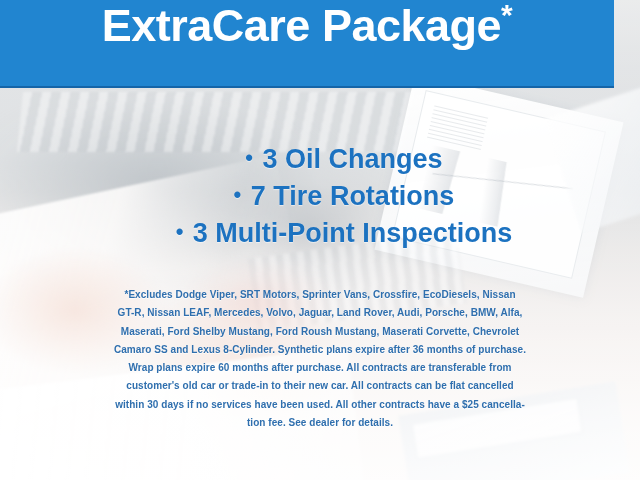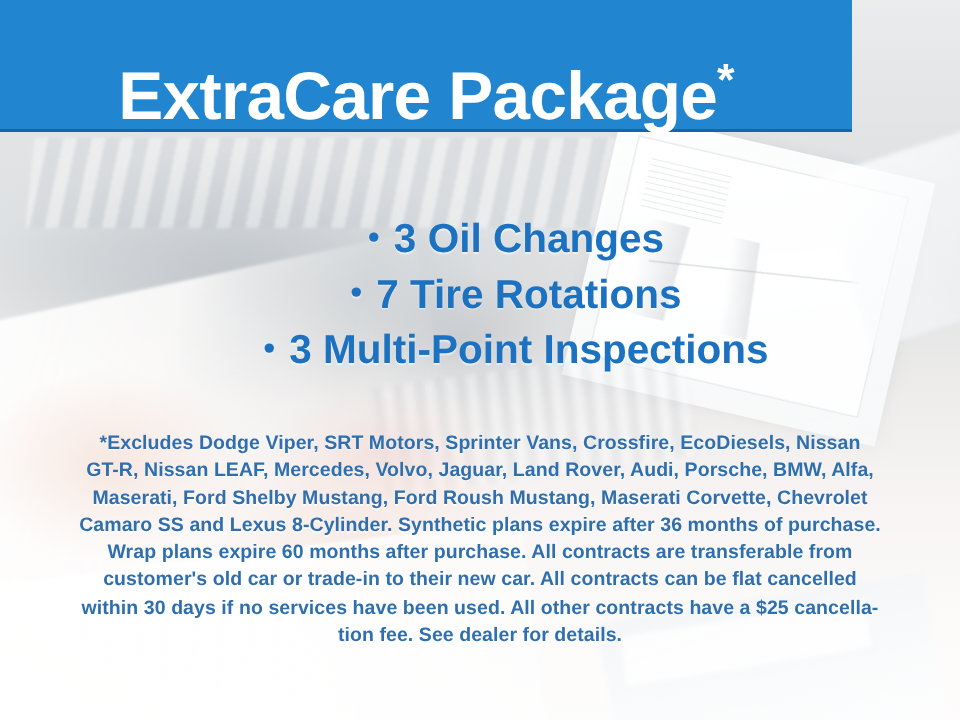--- a/index.html
+++ b/index.html
@@ -170,27 +170,27 @@
   .bg-haze {
     position: absolute;
     inset: 0;
     background: linear-gradient(180deg, rgba(255,255,255,0.42) 0%, rgba(255,255,255,0.30) 40%, rgba(255,255,255,0.52) 72%, rgba(255,255,255,0.72) 100%);
   }
 
   
   .banner {
     position: absolute;
     left: 0; top: 0;
-    width: 568px;
+    width: 614px;
     height: 88px;
     background: #2185d0;
     border-bottom: 2px solid #1565a8;
     box-sizing: border-box;
     display: flex;
-    align-items: flex-end;
+    align-items: flex-start;
     justify-content: center;
   }
   .banner-title {
     color: #ffffff;
     font-size: 45px;
     font-weight: bold;
     letter-spacing: -0.5px;
     line-height: 1;
     white-space: nowrap;
   }
@@ -223,21 +223,21 @@
   }
 
   
   .disclaimer {
     position: absolute;
     left: 28px;
     top: 286px;
     width: 584px;
     text-align: center;
     color: #2f6fae;
-    font-size: 13px;
+    font-size: 10px;
     font-weight: bold;
     line-height: 18.3px;
     letter-spacing: 0.05px;
     text-shadow: 0 1px 0 rgba(255,255,255,0.70);
   }
   .disclaimer p { margin: 0; }
 </style>
 </head>
 <body>
 

